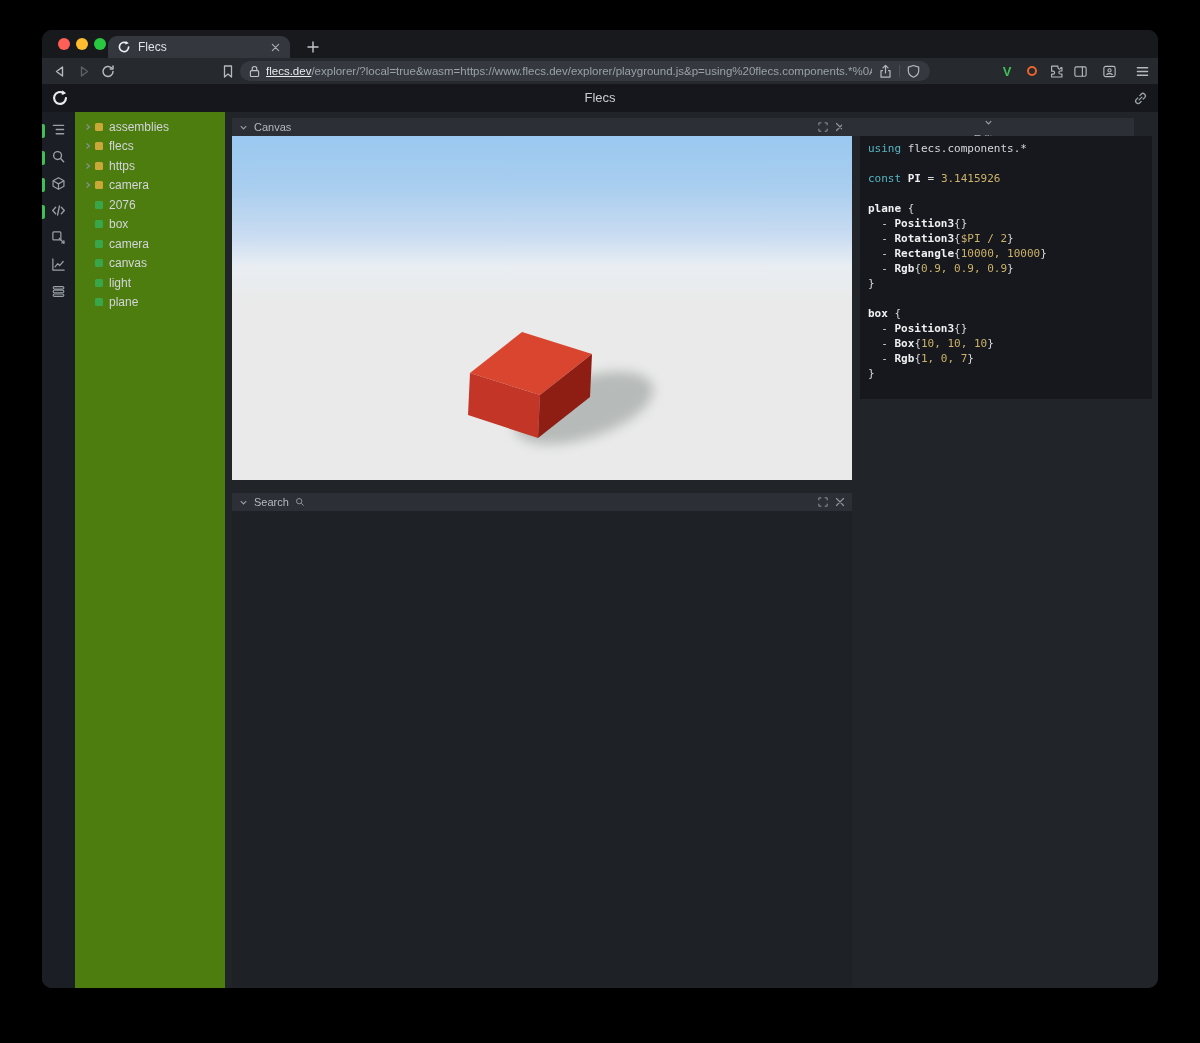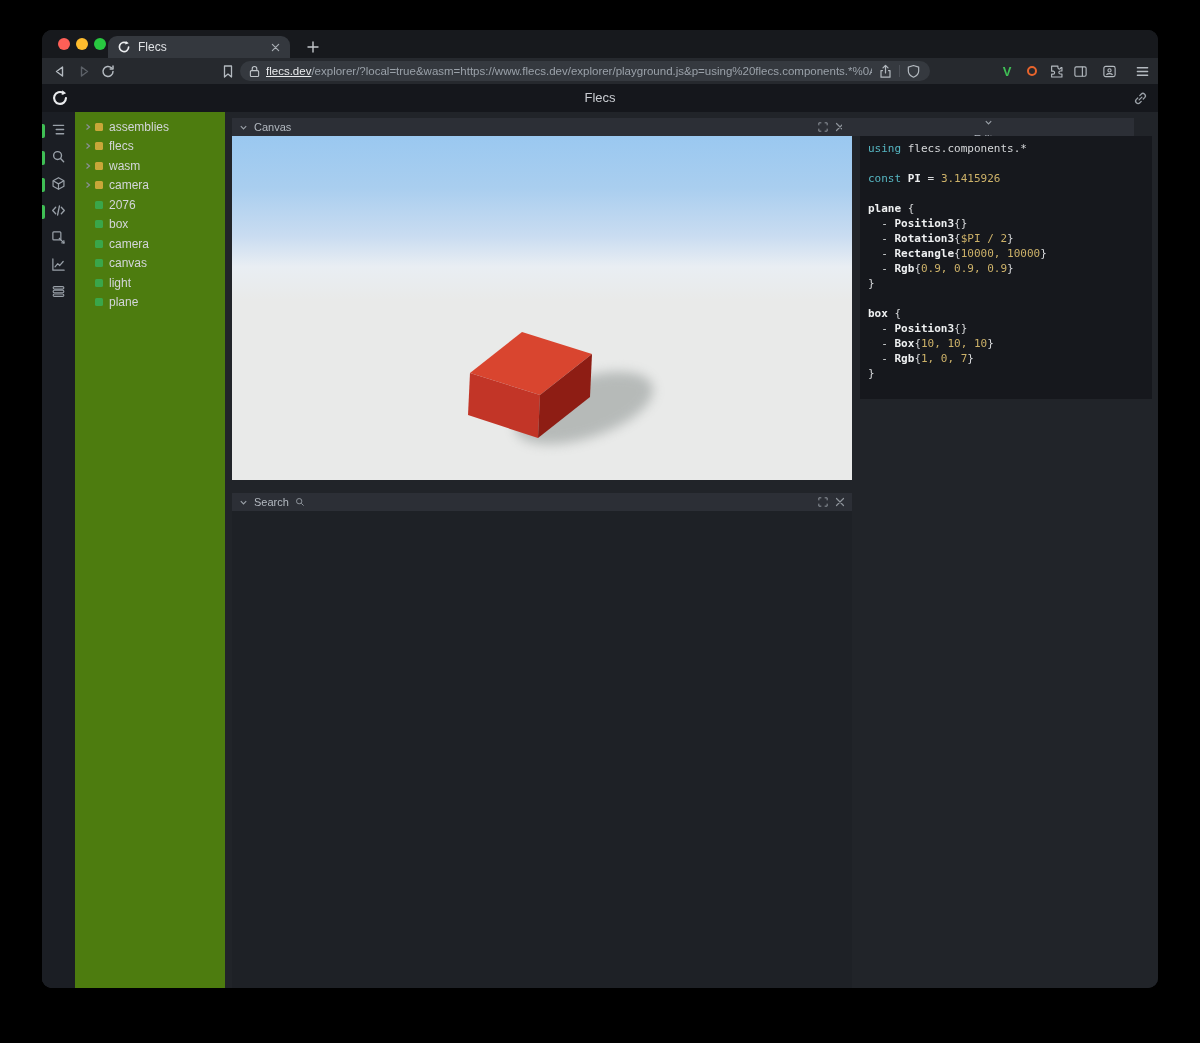--- a/index.html
+++ b/index.html
@@ -303,21 +303,21 @@
             <span class="sq yellow"></span>
             <span class="tlabel">flecs</span>
           </div>
           <div class="tree-row">
             <span class="chev">
               <svg viewBox="0 0 8 8" fill="none" stroke="currentColor" stroke-width="1.2">
                 <path d="M2.5 1.5L5.5 4 2.5 6.5"></path>
               </svg>
             </span>
             <span class="sq yellow"></span>
-            <span class="tlabel">wasm</span>
+            <span class="tlabel">https</span>
           </div>
           <div class="tree-row">
             <span class="chev">
               <svg viewBox="0 0 8 8" fill="none" stroke="currentColor" stroke-width="1.2">
                 <path d="M2.5 1.5L5.5 4 2.5 6.5"></path>
               </svg>
             </span>
             <span class="sq yellow"></span>
             <span class="tlabel">camera</span>
           </div>

